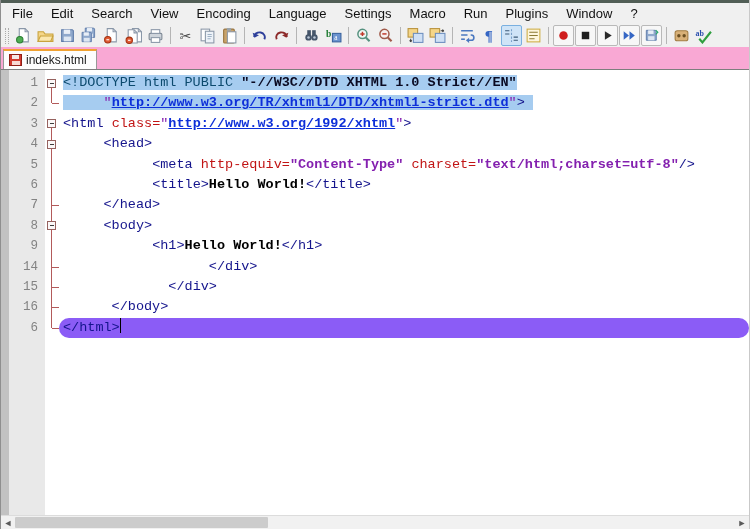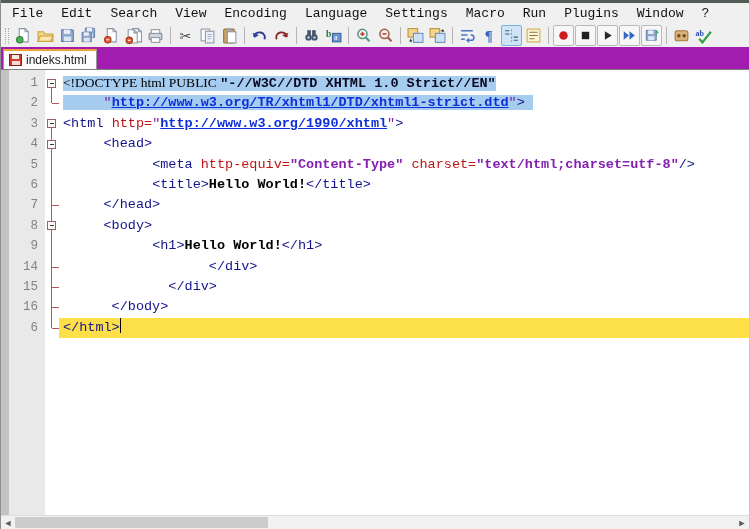--- a/index.html
+++ b/index.html
@@ -3,60 +3,60 @@
 <meta charset="utf-8">
 <style>
   * { margin:0; padding:0; box-sizing:border-box; }
   html,body { width:750px; height:529px; overflow:hidden; }
   body { font-family:"Liberation Sans", sans-serif; background:#f0f0f0; border-left:1px solid #8f8f8f; border-right:1px solid #c9c9c9; display:flex; flex-direction:column; }
 
   .top-strip { height:3px; background:#515e56; flex:0 0 auto; }
 
   
   .menubar { height:21px; display:flex; align-items:center; background:#f0f0f0; padding-left:2px; flex:0 0 auto; }
-  .menu-item { font-size:13px; color:#111; padding:2px 9px; cursor:default;font-family:Liberation Mono, monospace; }
+  .menu-item { font-size:13px; color:#111; padding:2px 9px; cursor:default; }
 
   
   .toolbar { height:23px; display:flex; align-items:center; background:#f0f0f0; padding-left:4px; gap:1px; flex:0 0 auto; }
   .tb-grip { width:4px; height:16px; border-left:1px dotted #aaa; border-right:1px dotted #aaa; margin-right:3px; }
   .tbtn { width:21px; height:21px; display:flex; align-items:center; justify-content:center; border:1px solid transparent; border-radius:2px; }
   .tbtn svg { display:block; }
   .tbtn.pressed { background:#cfe4f7; border-color:#7ab0e0; }
   .tbtn.mbox { background:#f7f7f7; border-color:#b9b9b9; }
   .tb-sep { width:1px; height:17px; background:#b5b5b5; margin:0 3px; }
   .glyph { font-family:"DejaVu Sans", sans-serif; font-size:14px; line-height:1; }
 
   
-  .tabbar { height:23px; background:#a21caf; display:flex; align-items:flex-end; padding-left:2px; border-bottom:1px solid #7e7e7e; flex:0 0 auto; }
+  .tabbar { height:23px; background:#f9a8d4; display:flex; align-items:flex-end; padding-left:2px; border-bottom:1px solid #7e7e7e; flex:0 0 auto; }
   .tab { height:20px; display:flex; align-items:center; gap:4px; background:#fdfdfd; border:1px solid #989898; border-bottom:none; border-top:2px solid #f0a232; padding:0 9px 0 5px; font-size:12px; color:#1a1a1a; }
   .tab-save-icon { width:13px; height:12px; position:relative; background:#d23b2f; border:1px solid #8e1f18; }
   .tab-save-icon::before { content:""; position:absolute; left:2px; top:0; width:7px; height:4px; background:#f3e9e7; }
   .tab-save-icon::after { content:""; position:absolute; left:2px; bottom:0; width:8px; height:4px; background:#f7d9d4; }
 
   
   .editor { flex:1 1 auto; position:relative; background:#ffffff; overflow:hidden; }
   .col-bookmark { position:absolute; left:0; top:0; bottom:0; width:8px; background:#c2c2c2; }
   .col-num { position:absolute; left:8px; top:0; bottom:0; width:36px; background:#e9e9e9; }
   .col-fold { position:absolute; left:44px; top:0; bottom:0; width:14px; background:#ffffff; }
   .code-area { position:absolute; left:0; top:3px; right:0; }
   .row { display:flex; height:20.4px; line-height:20.4px; position:relative; }
   .ln { width:44px; flex:0 0 auto; text-align:right; padding-right:7px; font-family:"Liberation Mono", monospace; font-size:12.5px; color:#838383; }
   .fold { width:14px; flex:0 0 auto; position:relative; }
   .code { flex:1 1 auto; font-family:"Liberation Mono", monospace; font-size:13.5px; white-space:pre; padding-left:4px; color:#000; }
-  .row.cur .code { background:#fde047; }
+  .row.cur .code { background:#8b5cf6;border-radius:10px; }
 
   
   .vl-full,.vl-top,.vl-bot { position:absolute; left:6px; width:1px; background:#b25a5a; }
   .vl-full { top:0; bottom:0; } .vl-top { top:0; height:10px; } .vl-bot { top:14px; bottom:0; }
   .hl { position:absolute; left:7px; top:10px; width:7px; height:1px; background:#b25a5a; }
   .fbox { position:absolute; left:2px; top:5.5px; width:9px; height:9px; background:#fbf8f8; border:1px solid #96625f; }
   .fbox::after { content:""; position:absolute; left:1.5px; top:3px; width:4px; height:1px; background:#3c3c3c; }
 
   
-  .sg-doc { color:#000000;font-family:Liberation Serif, serif; }
+  .sg-doc { color:#0c4a6e; }
   .sg-str { color:#0a0a22; font-weight:bold; }
   .sg-tag { color:#14148c; }
   .sg-attr { color:#c11414; }
   .sg-val { color:#8420af; font-weight:bold; }
   .sg-q { color:#8420af; }
   .sg-url { color:#0d2fd9; font-weight:bold; text-decoration:underline; }
   .sg-txt { color:#000; font-weight:bold; }
   .sg-sp { color:#000; }
   .sel { background:#a6ccf0; }
   .caret { display:inline-block; width:1.5px; height:15px; background:#000; vertical-align:-2px; }
@@ -332,21 +332,21 @@
           <div class="hl"></div>
         </div>
         <div class="code"><span class="sel"><span class="sg-sp">     </span><span class="sg-q">"</span><span class="sg-url">http://www.w3.org/TR/xhtml1/DTD/xhtml1-strict.dtd</span><span class="sg-q">"</span><span class="sg-tag">&gt;</span><span class="sg-sp"> </span></span></div>
       </div>
       <div class="row">
         <div class="ln">3</div>
         <div class="fold">
           <div class="vl-bot"></div>
           <div class="fbox"></div>
         </div>
-        <div class="code"><span class="sg-tag">&lt;html</span><span class="sg-sp"> </span><span class="sg-attr">http=</span><span class="sg-q">"</span><span class="sg-url">http://www.w3.org/1990/xhtml</span><span class="sg-q">"</span><span class="sg-tag">&gt;</span></div>
+        <div class="code"><span class="sg-tag">&lt;html</span><span class="sg-sp"> </span><span class="sg-attr">class=</span><span class="sg-q">"</span><span class="sg-url">http://www.w3.org/1992/xhtml</span><span class="sg-q">"</span><span class="sg-tag">&gt;</span></div>
       </div>
       <div class="row">
         <div class="ln">4</div>
         <div class="fold">
           <div class="vl-full"></div>
           <div class="fbox"></div>
         </div>
         <div class="code"><span class="sg-sp">     </span><span class="sg-tag">&lt;head&gt;</span></div>
       </div>
       <div class="row">

